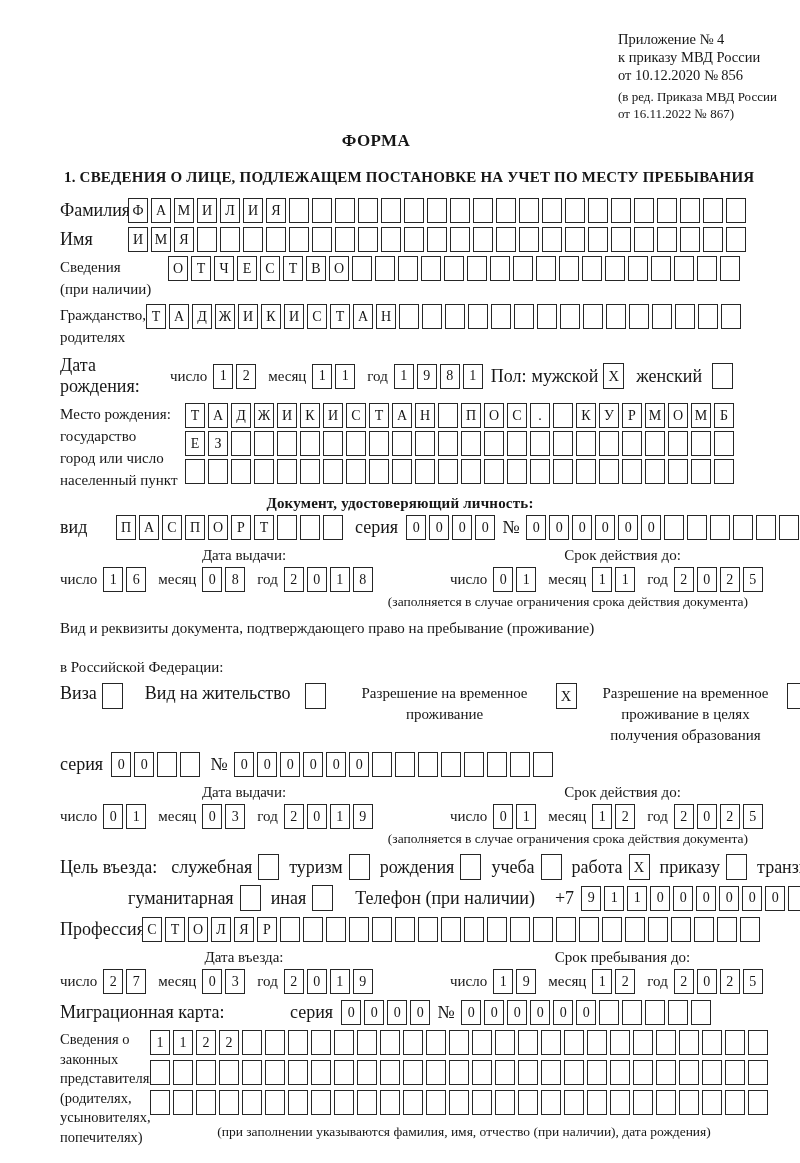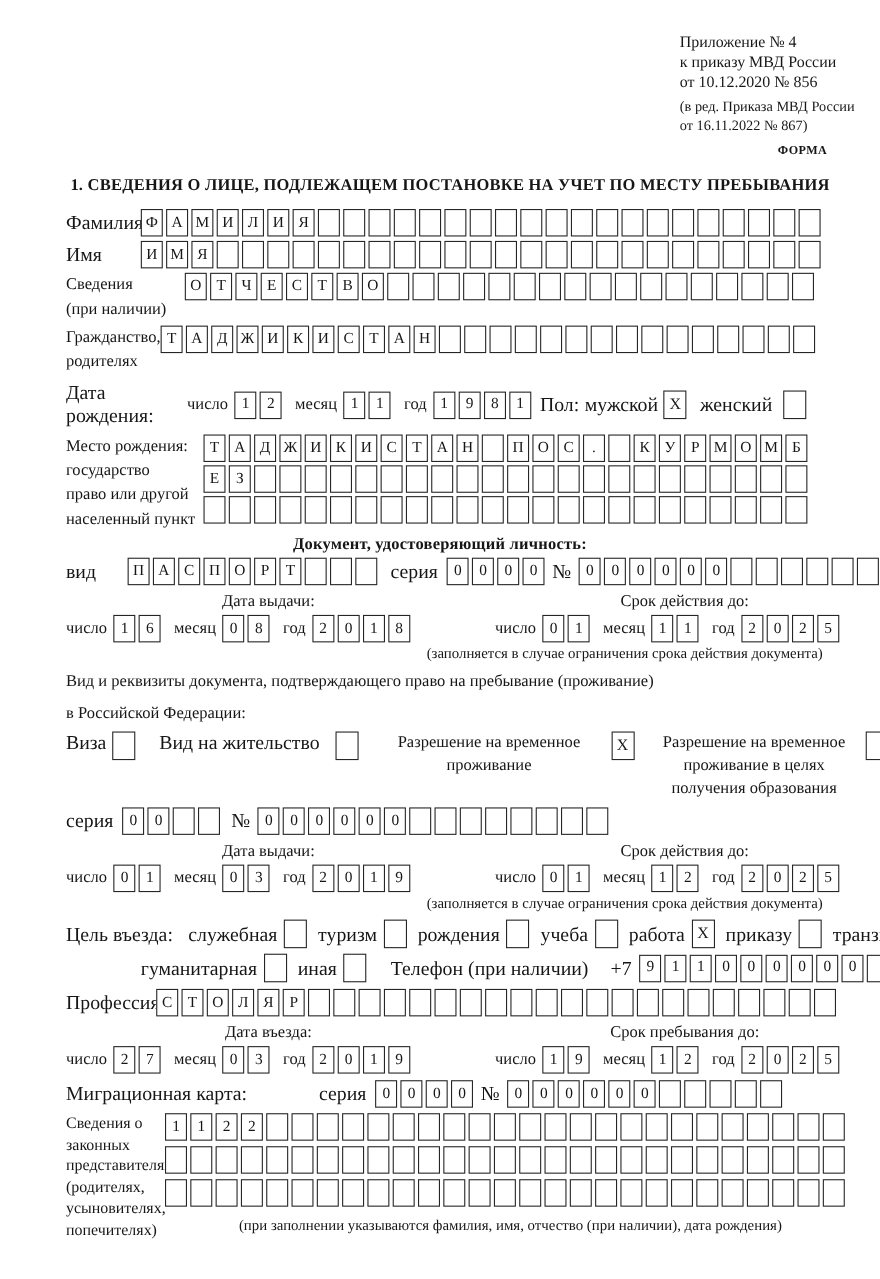--- a/index.html
+++ b/index.html
@@ -5,21 +5,21 @@
   html,body { margin:0; padding:0; background:#e9e9e9; }
   .page {
     position:relative; width:800px; height:1163px; margin:0 auto;
     background:#ffffff; color:#161616;
     font-family:"Liberation Serif", serif; font-size:15px;
     box-sizing:border-box; padding-top:30px; overflow:hidden;
   }
   .top-right { margin-left:618px; line-height:18px; font-size:14.5px; }
   .top-right .sub { font-size:13px; line-height:16.5px; }
   .top-right .sub.first { margin-top:5px; }
-  .forma { text-align:right; padding-right:48px; font-weight:bold; font-size:11px; margin-top:9px; letter-spacing:.4px; }
+  .forma { text-align:center; padding-right:48px; font-weight:bold; font-size:17px; margin-top:9px; letter-spacing:.4px; }
   .title { text-align:center; font-weight:bold; font-size:15.5px; margin-top:14px; line-height:26px; letter-spacing:.2px; }
   .title-underline { display:inline-block; width:54px; border-bottom:1.8px solid #333; margin-left:9px; height:14px; }
   .section-heading { margin:18px 0 0 64px; font-weight:bold; font-size:15px; letter-spacing:.2px; }
 
   .frow { display:flex; align-items:center; margin-left:60px; margin-top:4px; }
   .frow.top { align-items:flex-start; }
   .flabel { flex:0 0 auto; font-size:18px; }
   .mlabel { flex:0 0 auto; font-size:15px; line-height:22px; }
   .center { text-align:center; line-height:21px; }
 
@@ -224,21 +224,21 @@
     <span class="flabel" style="margin-left:5px">мужской</span>
     <span class="checkbox" style="margin-left:5px">X</span>
     <span class="flabel" style="margin-left:12px">женский</span>
     <span class="checkbox" style="margin-left:10px"></span>
   </div>
 
   <div class="frow top" style="margin-top:6px">
     <span class="mlabel" style="width:125px; line-height:22px">
       <div>Место рождения:</div>
       <div>государство</div>
-      <div>право или другой</div>
+      <div>город или число</div>
       <div>населенный пункт</div>
     </span>
     <span class="cellstack">
       <span class="cells">
           <span class="cell">Т</span>
           <span class="cell">А</span>
           <span class="cell">Д</span>
           <span class="cell">Ж</span>
           <span class="cell">И</span>
           <span class="cell">К</span>
@@ -398,21 +398,21 @@
             <span class="cell">0</span>
             <span class="cell">2</span>
             <span class="cell">5</span>
           </span>
         </div>
     </div>
   </div>
   <div class="note-right">(заполняется в случае ограничения срока действия документа)</div>
 
   <div class="para">Вид и реквизиты документа, подтверждающего право на пребывание (проживание)</div>
-  <div class="para" style="margin-top:9px">в Российской Федерации:</div>
+  <div class="para" style="margin-top:19px">в Российской Федерации:</div>
 
   <div class="frow top" style="margin-top:6px">
     <span class="flabel">Виза</span>
     <span class="checkbox" style="margin-left:5px"></span>
     <span class="flabel" style="margin-left:22px">Вид на жительство</span>
     <span class="checkbox" style="margin-left:14px"></span>
     <span class="mlabel center" style="margin-left:18px; width:202px">Разрешение на временное проживание</span>
     <span class="checkbox" style="margin-left:10px">X</span>
     <span class="mlabel center" style="margin-left:16px; width:186px">Разрешение на временное проживание в целях получения образования</span>
     <span class="checkbox" style="margin-left:8px"></span>

